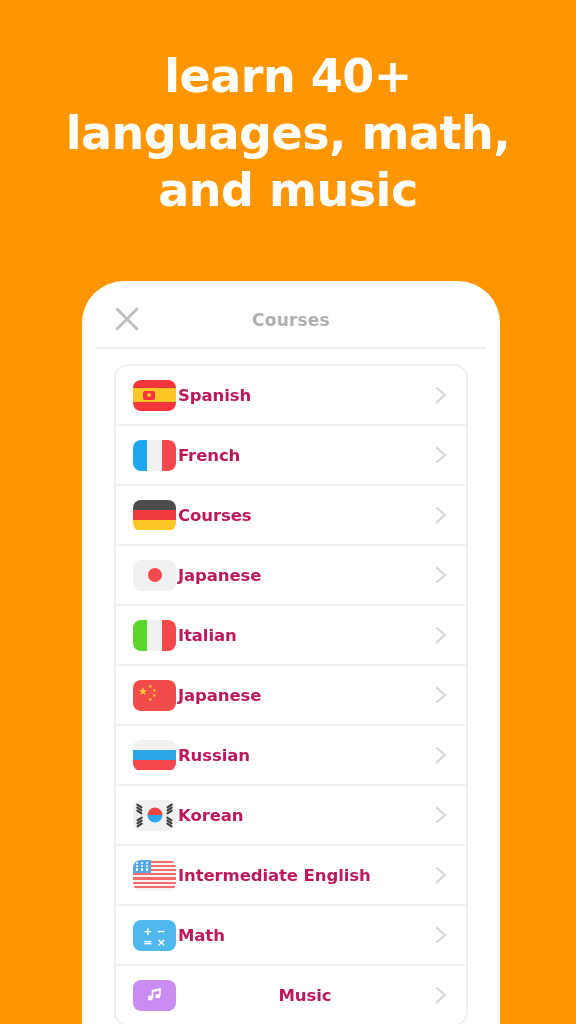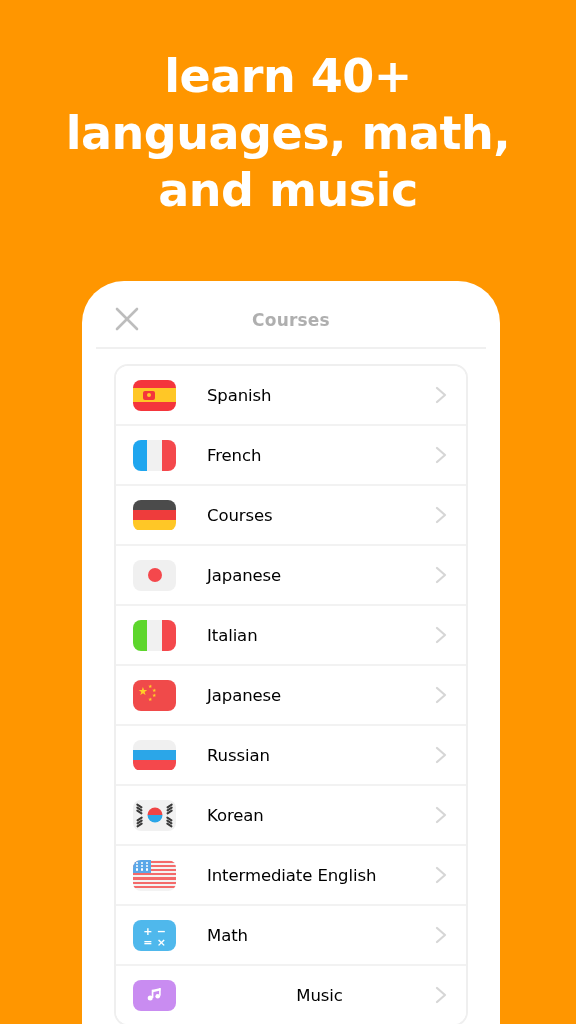--- a/index.html
+++ b/index.html
@@ -93,25 +93,25 @@
 
   .flag {
     width: 43px;
     height: 31px;
     border-radius: 8px;
     overflow: hidden;
     flex: 0 0 auto;
     position: relative;
   }
   .row-label {
-    margin-left: 31px;
+    margin-left: 2px;
     flex: 1 1 auto;
-    color: #000000;
+    color: #be185d;
     font-size: 16.5px;
-    font-weight: 400;
+    font-weight: 700;
     letter-spacing: -0.1px;
     white-space: nowrap;
   }
   .chev {
     flex: 0 0 auto;
     width: 18px;
     height: 24px;
     opacity: .95;
   }
   .chev svg { display: block; }

